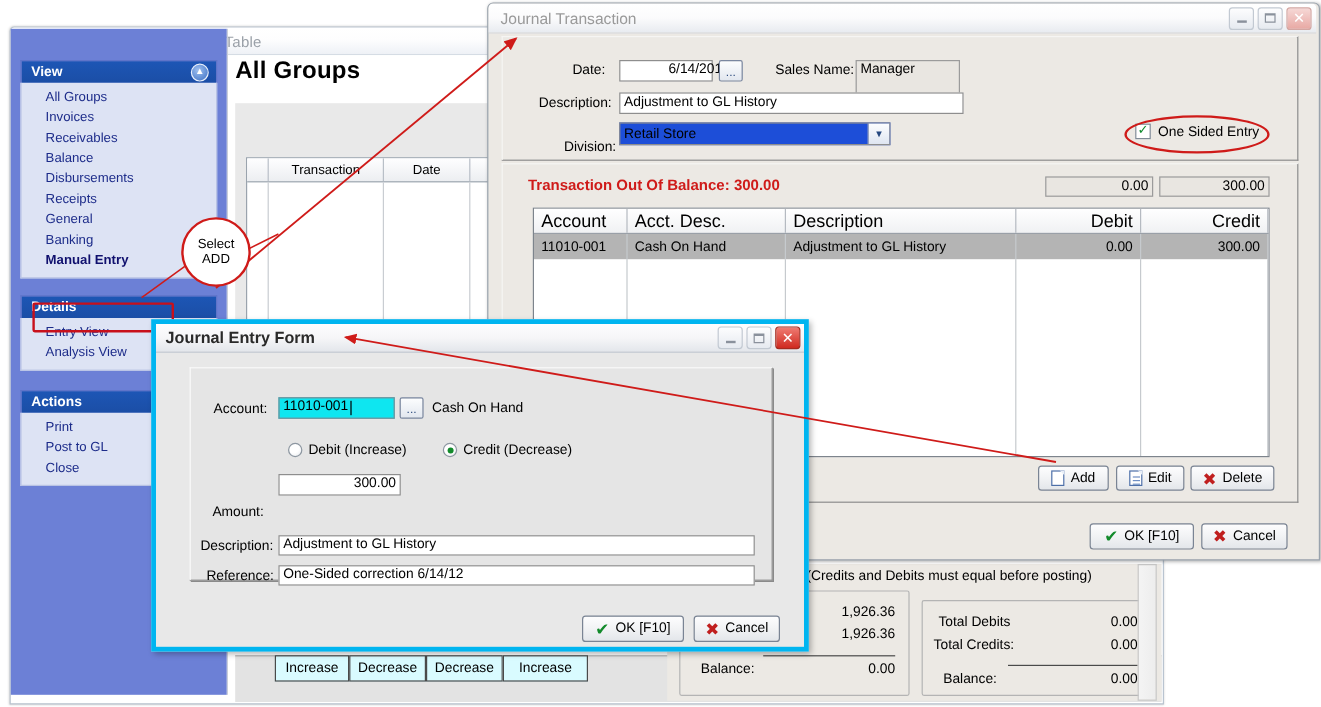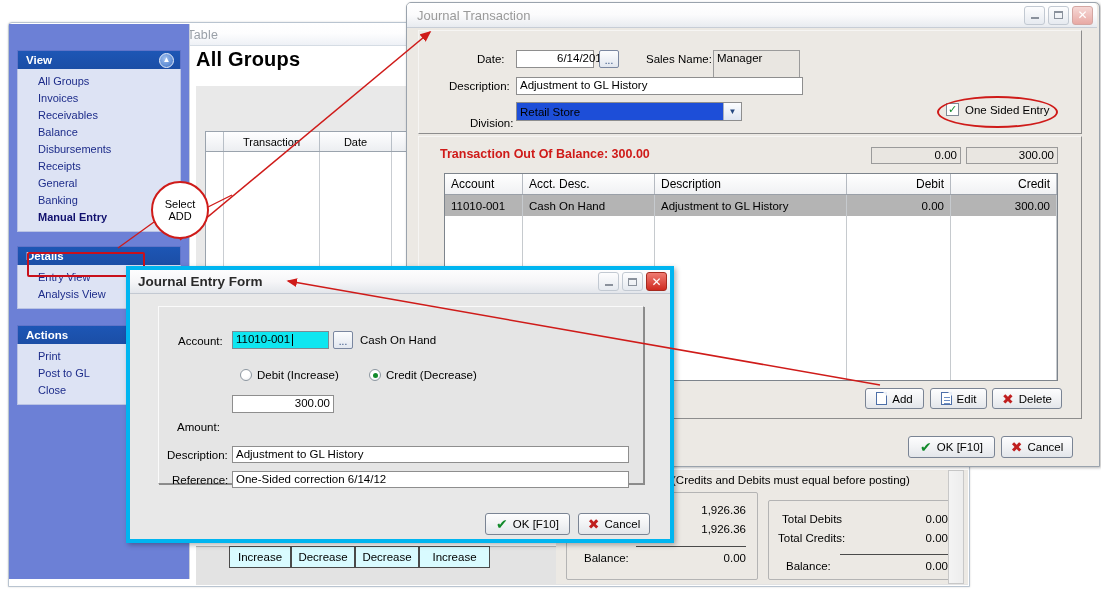--- a/index.html
+++ b/index.html
@@ -178,21 +178,21 @@
   }
 
   
   #jt-grid{
     left:444px;top:173px;width:614px;height:208px;
     background:#fff;border:1px solid #7d848c;box-sizing:border-box;
   }
   #jt-grid .ghdr{
     height:20px;display:flex;
     background:linear-gradient(180deg,#ffffff 0%,#f0f1f3 100%);
-    border-bottom:1px solid #9aa0a8;font-size:12px;
+    border-bottom:1px solid #9aa0a8;font-size:15px;
   }
   #jt-grid .ghdr .gc{
     border-right:1px solid #b5bac1;display:flex;align-items:center;
     box-sizing:border-box;padding:0 6px;height:100%;
   }
   #jt-grid .grow{
     height:21px;display:flex;font-size:11.5px;align-items:stretch;
   }
   #jt-grid .grow.sel{background:#b4b4b4;}
   #jt-grid .grow .gc{

